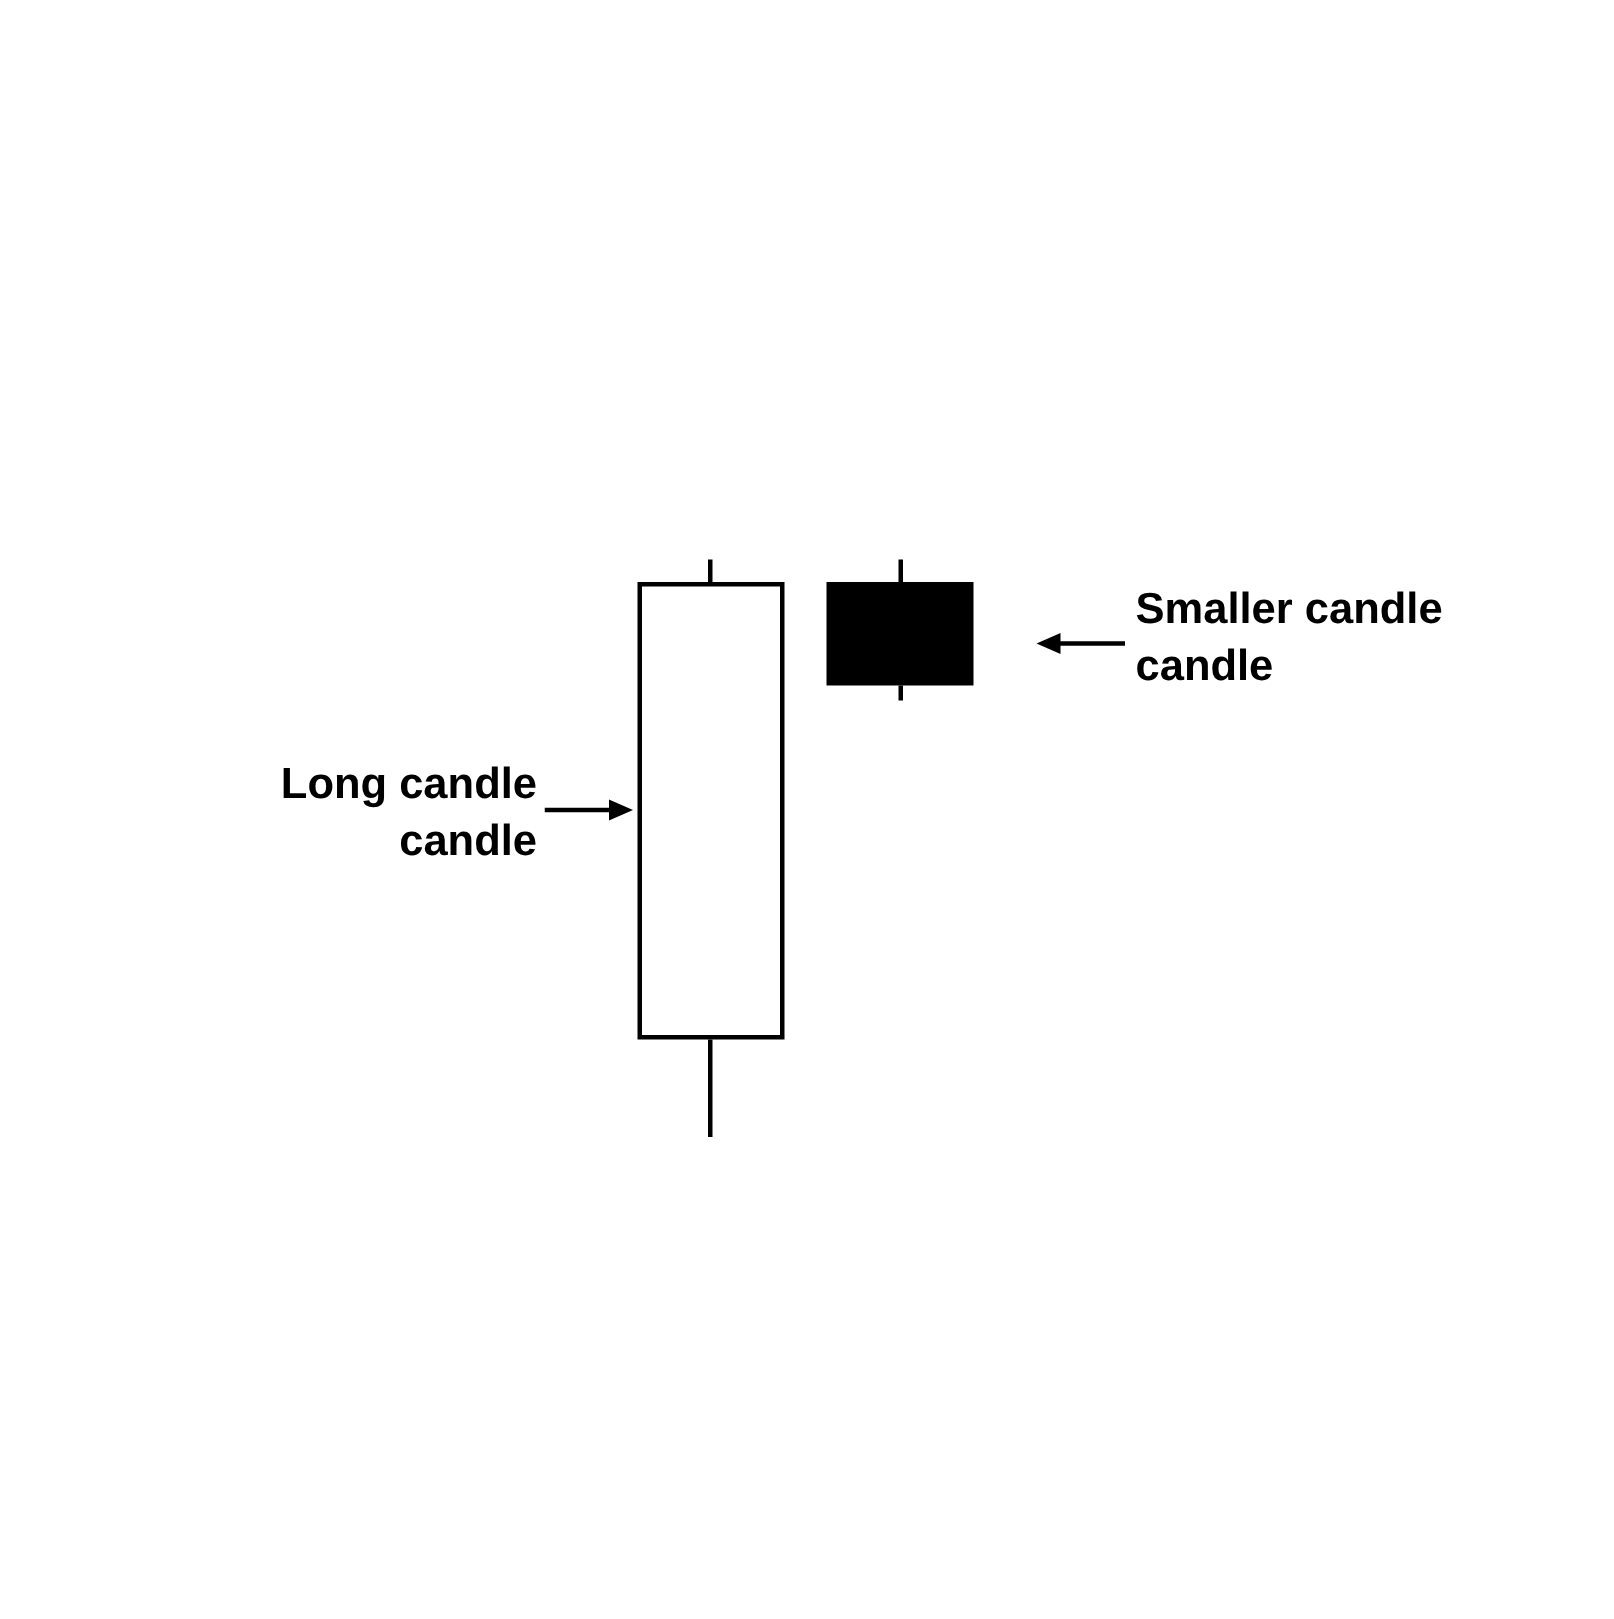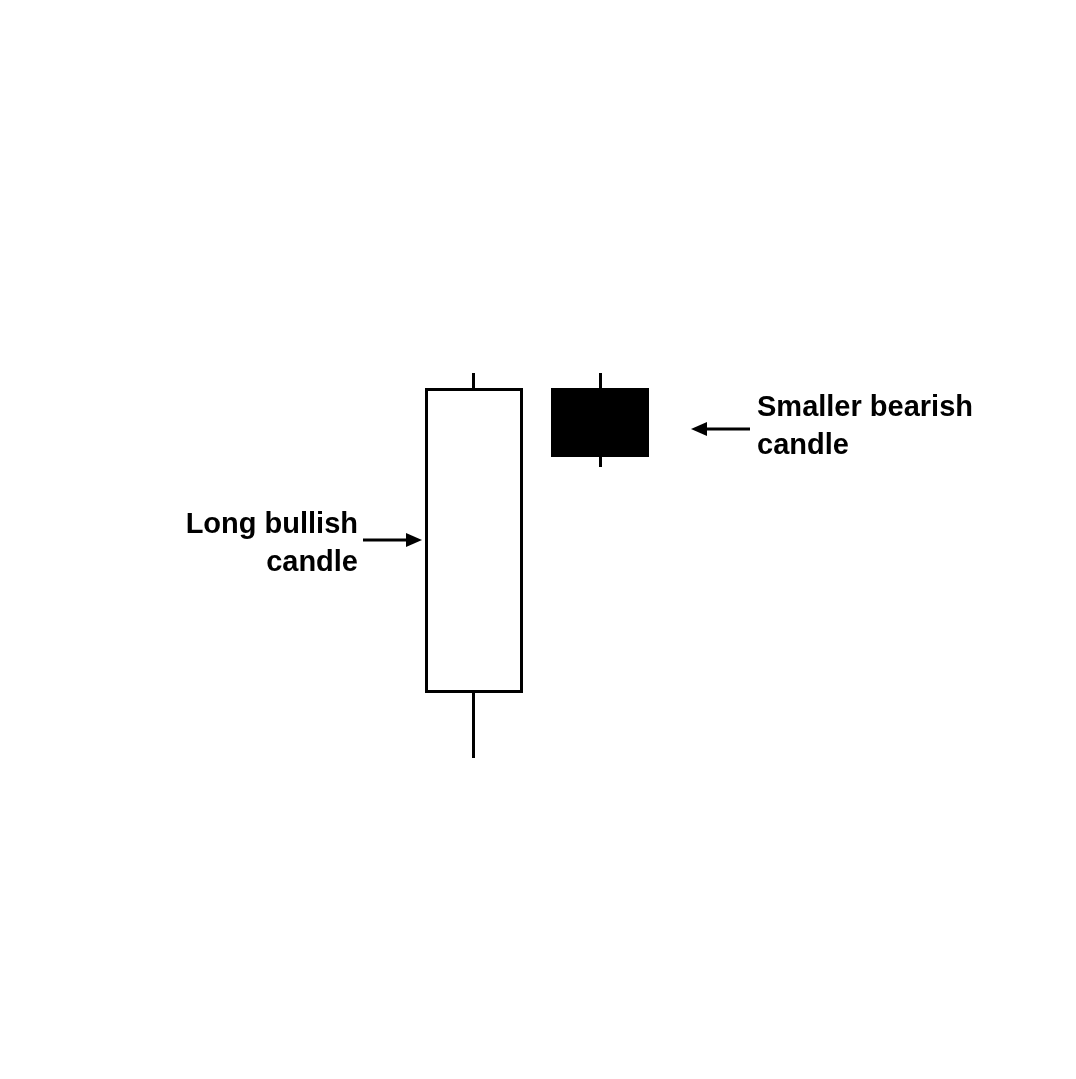--- a/index.html
+++ b/index.html
@@ -75,31 +75,31 @@
 
   <div class="wick wick-bull-upper"></div>
   <div class="candle-body body-bullish"></div>
   <div class="wick wick-bull-lower"></div>
 
   <div class="wick wick-bear-upper"></div>
   <div class="candle-body body-bearish"></div>
   <div class="wick wick-bear-lower"></div>
 
   <div class="label label-left">
-    <div>Long bullish</div>
+    <div>Long candle</div>
     <div>candle</div>
   </div>
 
   <svg class="arrow arrow-to-bullish" width="60" height="22" viewBox="0 0 60 22">
     <line x1="0" y1="11" x2="46" y2="11" stroke="#000000" stroke-width="3"></line>
     <polygon points="59,11 43,4 43,18" fill="#000000"></polygon>
   </svg>
 
   <div class="label label-right">
-    <div>Smaller bearish</div>
+    <div>Smaller candle</div>
     <div>candle</div>
   </div>
 
   <svg class="arrow arrow-to-bearish" width="60" height="22" viewBox="0 0 60 22">
     <line x1="60" y1="11" x2="14" y2="11" stroke="#000000" stroke-width="3"></line>
     <polygon points="1,11 17,4 17,18" fill="#000000"></polygon>
   </svg>
 
 </div>
 

